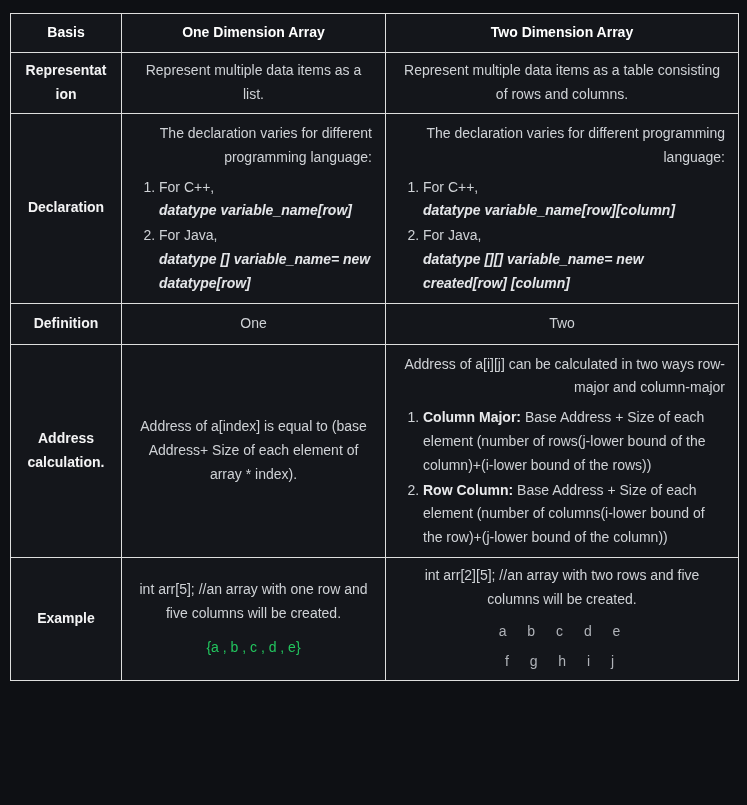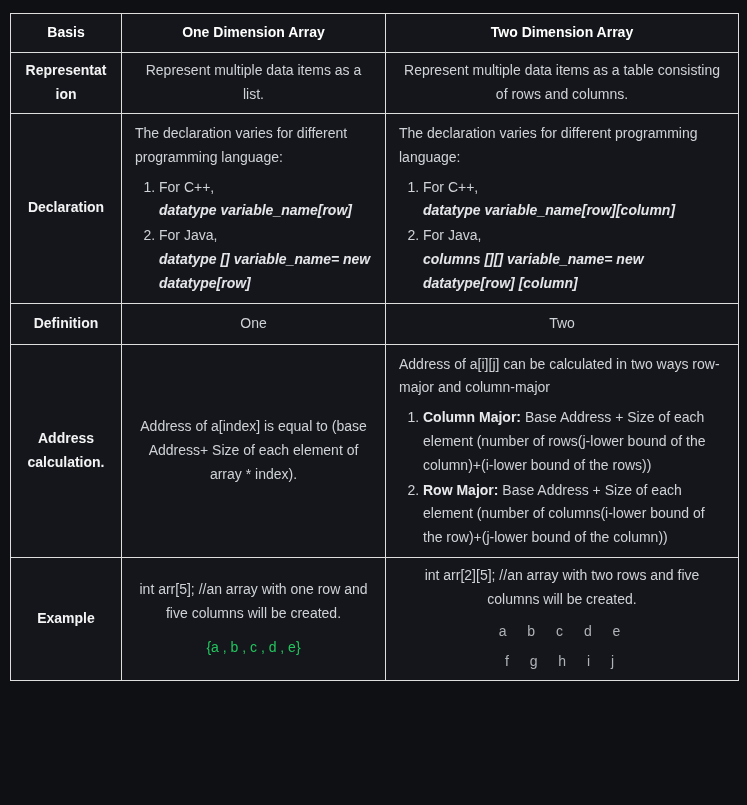--- a/index.html
+++ b/index.html
@@ -32,21 +32,21 @@
   .rowlabel{font-weight:700;color:#f4f4f5;font-size:13px;}
   th.hdr{font-weight:700;color:#ffffff;font-size:13px;}
   tr.r-header{height:39px;}
   tr.r-definition{height:64px;}
   tr.r-representation{height:61px;}
   tr.r-declaration{height:188px;}
   tr.r-dimension{height:41px;}
   tr.r-size{height:62px;}
   tr.r-address{height:204px;}
   tr.r-example{height:123px;}
-  .intro{display:block;text-align:left;margin:2px 0 4px 0;}
+  .intro{display:block;text-align:right;margin:2px 0 4px 0;}
   ol.plist{
     margin:6px 0 0 0;
     padding-left:24px;
     text-align:left;
   }
   ol.plist li{margin:0 0 1px 0;}
   .codeline{
     display:block;
     font-weight:700;
     font-style:italic;
@@ -107,21 +107,21 @@
       </td>
       <td>
         <span class="intro">The declaration varies for different programming language:</span>
         <ol class="plist">
           <li>
             <span>For C++,</span>
             <span class="codeline">datatype variable_name[row][column]</span>
           </li>
           <li>
             <span>For Java,</span>
-            <span class="codeline">columns [][] variable_name= new datatype[row] [column]</span>
+            <span class="codeline">datatype [][] variable_name= new created[row] [column]</span>
           </li>
         </ol>
       </td>
     </tr>
 
     <tr class="r-dimension">
       <td class="rowlabel">Definition</td>
       <td>One</td>
       <td>Two</td>
     </tr>
@@ -130,21 +130,21 @@
     <tr class="r-address">
       <td class="rowlabel">Address calculation.</td>
       <td>Address of a[index] is equal to (base Address+ Size of each element of array * index).</td>
       <td>
         <span class="intro">Address of a[i][j] can be calculated in two ways row-major and column-major</span>
         <ol class="plist">
           <li>
             <span class="term">Column Major:</span><span> Base Address + Size of each element (number of rows(j-lower bound of the column)+(i-lower bound of the rows))</span>
           </li>
           <li>
-            <span class="term">Row Major:</span><span> Base Address + Size of each element (number of columns(i-lower bound of the row)+(j-lower bound of the column))</span>
+            <span class="term">Row Column:</span><span> Base Address + Size of each element (number of columns(i-lower bound of the row)+(j-lower bound of the column))</span>
           </li>
         </ol>
       </td>
     </tr>
 
     <tr class="r-example">
       <td class="rowlabel">Example</td>
       <td>
         <span class="codecmt">int arr[5];  //an array with one row and five columns will be created.</span>
         <span class="set-line">{a , b , c , d , e}</span>

